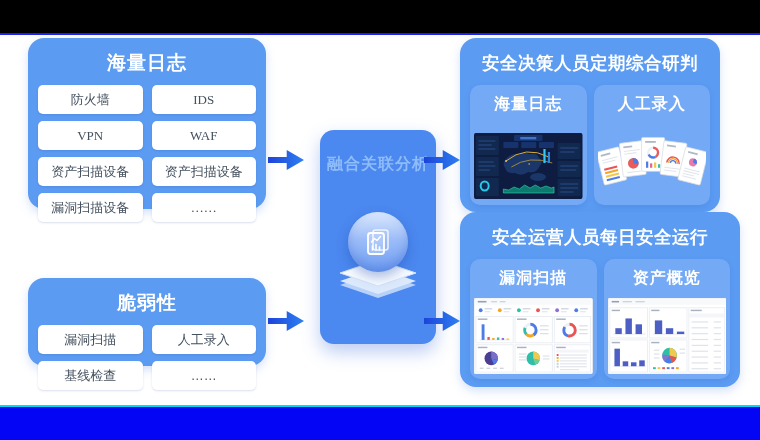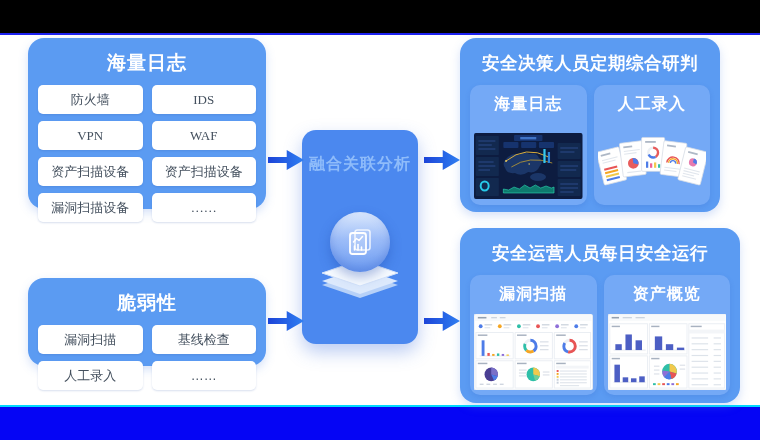--- a/index.html
+++ b/index.html
@@ -9,30 +9,30 @@
   .bar-top{position:absolute;left:0;top:0;width:760px;height:33px;background:#000;
            border-bottom:2px solid #1d22f0;}
   .bar-bottom{position:absolute;left:0;top:405px;width:760px;height:35px;background:#0505f5;
            border-top:2px solid #00d8ff;}
   
   .panel{position:absolute;background:#5B9BF2;border-radius:16px;
          box-shadow:0 4px 10px rgba(90,140,230,.25);}
   .logs{left:28px;top:38px;width:238px;height:171px;font-family:Liberation Serif, serif;}
   .vuln{left:28px;top:278px;width:238px;height:88px;}
   .decision{left:460px;top:38px;width:260px;height:174px;}
-  .ops{left:460px;top:228px;width:280px;height:175px;}
+  .ops{left:460px;top:212px;width:280px;height:175px;}
   .panel-title{color:#fff;font-weight:bold;text-align:center;font-size:19px;padding-top:12px;
                letter-spacing:1px;}
   .decision .panel-title,.ops .panel-title{font-size:17.5px;padding-top:13px;letter-spacing:.5px;}
   
   .chip-grid{display:grid;grid-template-columns:1fr 1fr;gap:7px 9px;padding:9px 10px 0;}
   .chip{background:#fff;border-radius:5px;height:29px;display:flex;align-items:center;
         justify-content:center;font-size:13px;color:#44505E;box-shadow:0 1px 2px rgba(40,80,160,.18);}
   
-  .analysis{position:absolute;left:302px;top:130px;width:116px;height:214px;background:#4B88EF;
+  .analysis{position:absolute;left:320px;top:130px;width:116px;height:214px;background:#4B88EF;
             border-radius:14px;box-shadow:0 8px 18px rgba(60,110,220,.35);}
   .analysis-label{color:#8FBCFA;font-weight:bold;font-size:16px;text-align:center;margin-top:24px;
                   letter-spacing:1px;}
   .icon-wrap{position:absolute;left:50%;top:82px;transform:translateX(-50%);width:86px;}
   .icon-circle{width:60px;height:60px;margin:0 auto;border-radius:50%;position:relative;z-index:2;
     background:linear-gradient(180deg,#dcE9fd 0%,#9dbdf8 45%,#6f9ef3 100%);
     box-shadow:inset 0 -5px 10px rgba(60,100,200,.35),0 5px 12px rgba(30,70,170,.35);
     display:flex;align-items:center;justify-content:center;}
   .icon-layers{margin-top:-12px;position:relative;z-index:1;}
   
@@ -69,22 +69,22 @@
       <div class="chip">资产扫描设备</div>
       <div class="chip">漏洞扫描设备</div>
       <div class="chip">……</div>
     </div>
   </div>
 
   <div class="panel vuln">
     <div class="panel-title">脆弱性</div>
     <div class="chip-grid">
       <div class="chip">漏洞扫描</div>
+      <div class="chip">人工录入</div>
       <div class="chip">基线检查</div>
-      <div class="chip">人工录入</div>
       <div class="chip">……</div>
     </div>
   </div>
 
   <div class="analysis">
     <div class="analysis-label">融合关联分析</div>
     <div class="icon-wrap">
       <div class="icon-circle">
         <svg width="30" height="30" viewBox="0 0 30 30">
           <rect x="10" y="3" width="15" height="20" rx="2.5" fill="none" stroke="#ffffff" stroke-opacity=".8" stroke-width="1.6"></rect>

